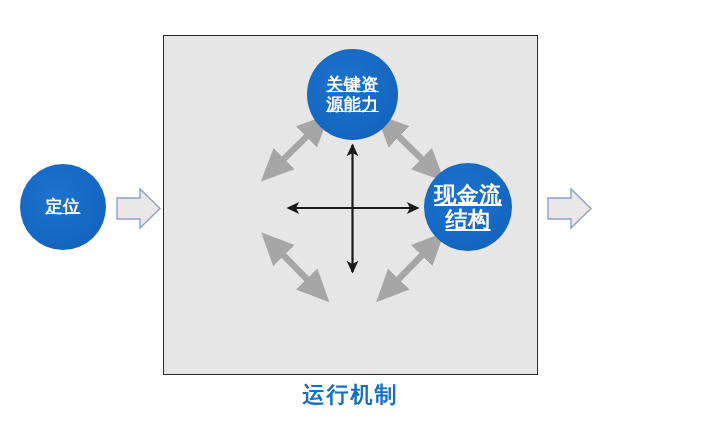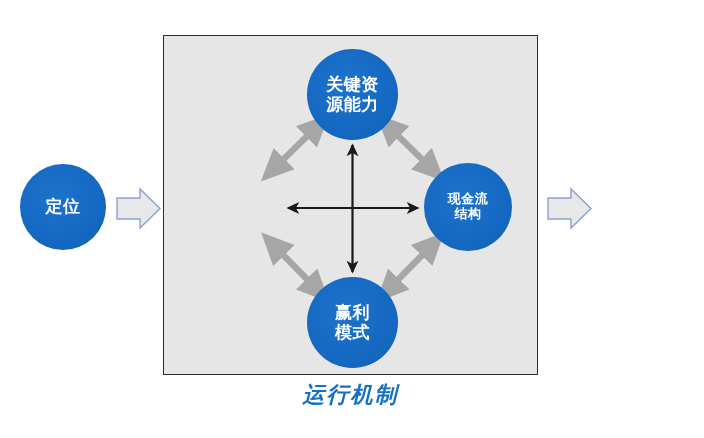--- a/index.html
+++ b/index.html
@@ -32,20 +32,21 @@
     color: #ffffff;
     display: flex;
     align-items: center;
     justify-content: center;
     text-align: center;
     font-weight: bold;
     line-height: 1.14;
     letter-spacing: 0.5px;
     box-sizing: border-box;
     user-select: none;
+    text-decoration: underline;
   }
   .node .label {
     display: block;
     width: 100%;
     white-space: pre-line;
   }
 
   
   #node-positioning {
     left: 20px; top: 164px;
@@ -65,21 +66,21 @@
     font-size: 17px;
   }
   #node-business-system {
     left: 193px; top: 163px;
     width: 88px; height: 88px;
     font-size: 17px;
   }
   #node-cash-flow {
     left: 424px; top: 163px;
     width: 88px; height: 88px;
-    font-size: 13px;
+    font-size: 22px;
   }
   #node-profit-model {
     left: 307px; top: 277px;
     width: 91px; height: 91px;
     font-size: 17px;
   }
 
   
   #mechanism-box {
     position: absolute;
@@ -97,21 +98,20 @@
     position: absolute;
     left: 163px;
     top: 380px;
     width: 375px;
     text-align: center;
     color: #1570c4;
     font-size: 22px;
     font-weight: bold;
     letter-spacing: 2px;
     user-select: none;
-    font-style: italic;
   }
 
   
   #arrows {
     position: absolute;
     left: 0;
     top: 0;
     width: 704px;
     height: 438px;
     pointer-events: none;
@@ -179,19 +179,16 @@
 
   <div class="node" id="node-key-resource">
     <span class="label"><span>关键资</span><br><span>源能力</span></span>
   </div>
 
 
   <div class="node" id="node-cash-flow">
     <span class="label"><span>现金流</span><br><span>结构</span></span>
   </div>
 
-  <div class="node" id="node-profit-model">
-    <span class="label"><span>赢利</span><br><span>模式</span></span>
-  </div>
 
   <div id="mechanism-caption">运行机制</div>
 
 </div>
 
 </body></html>

